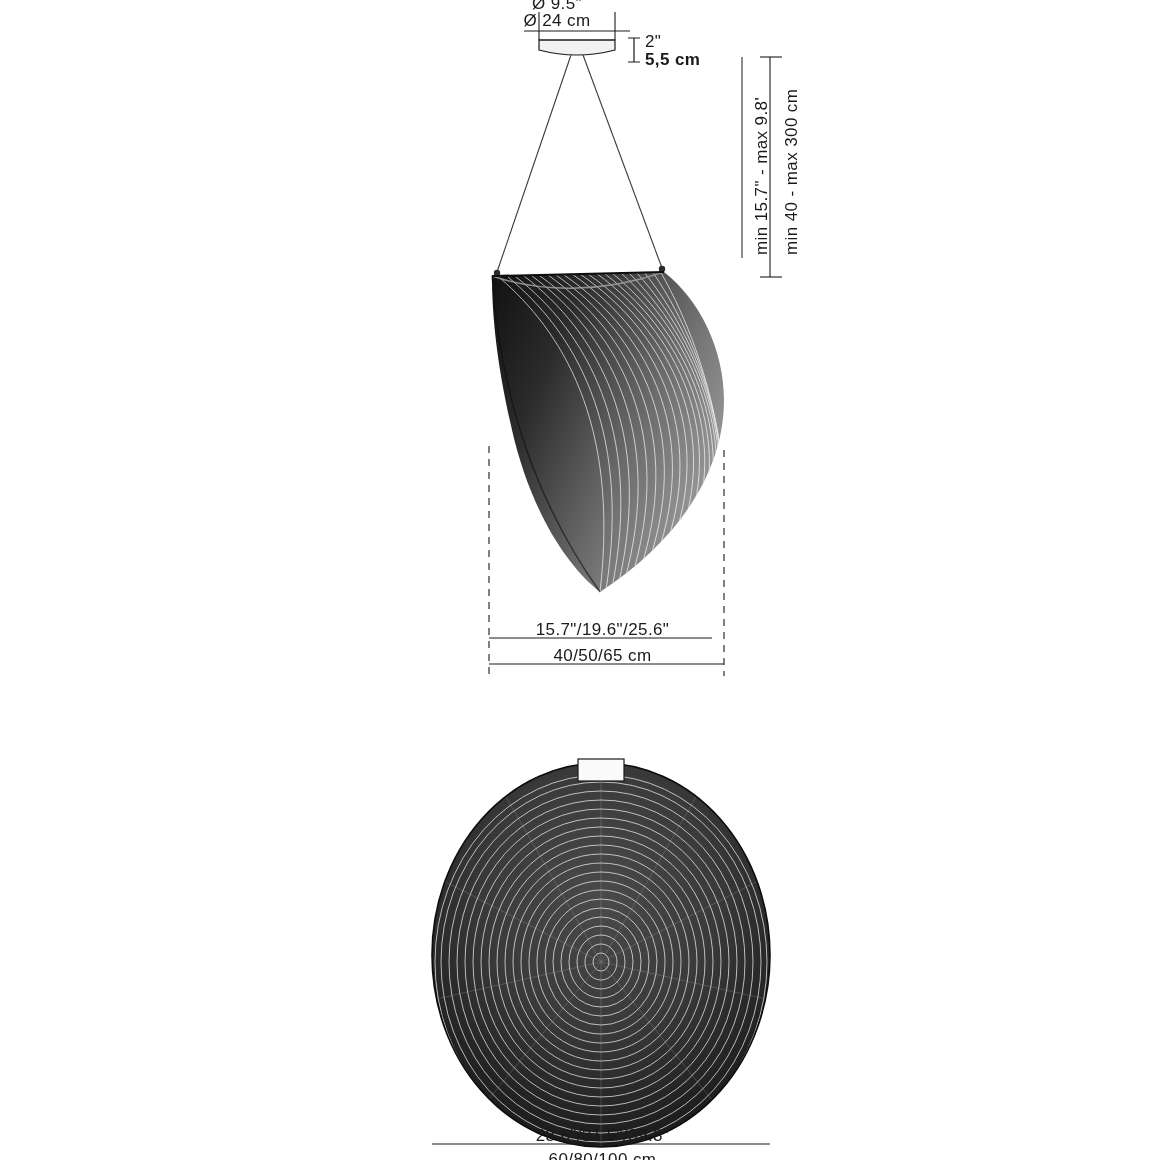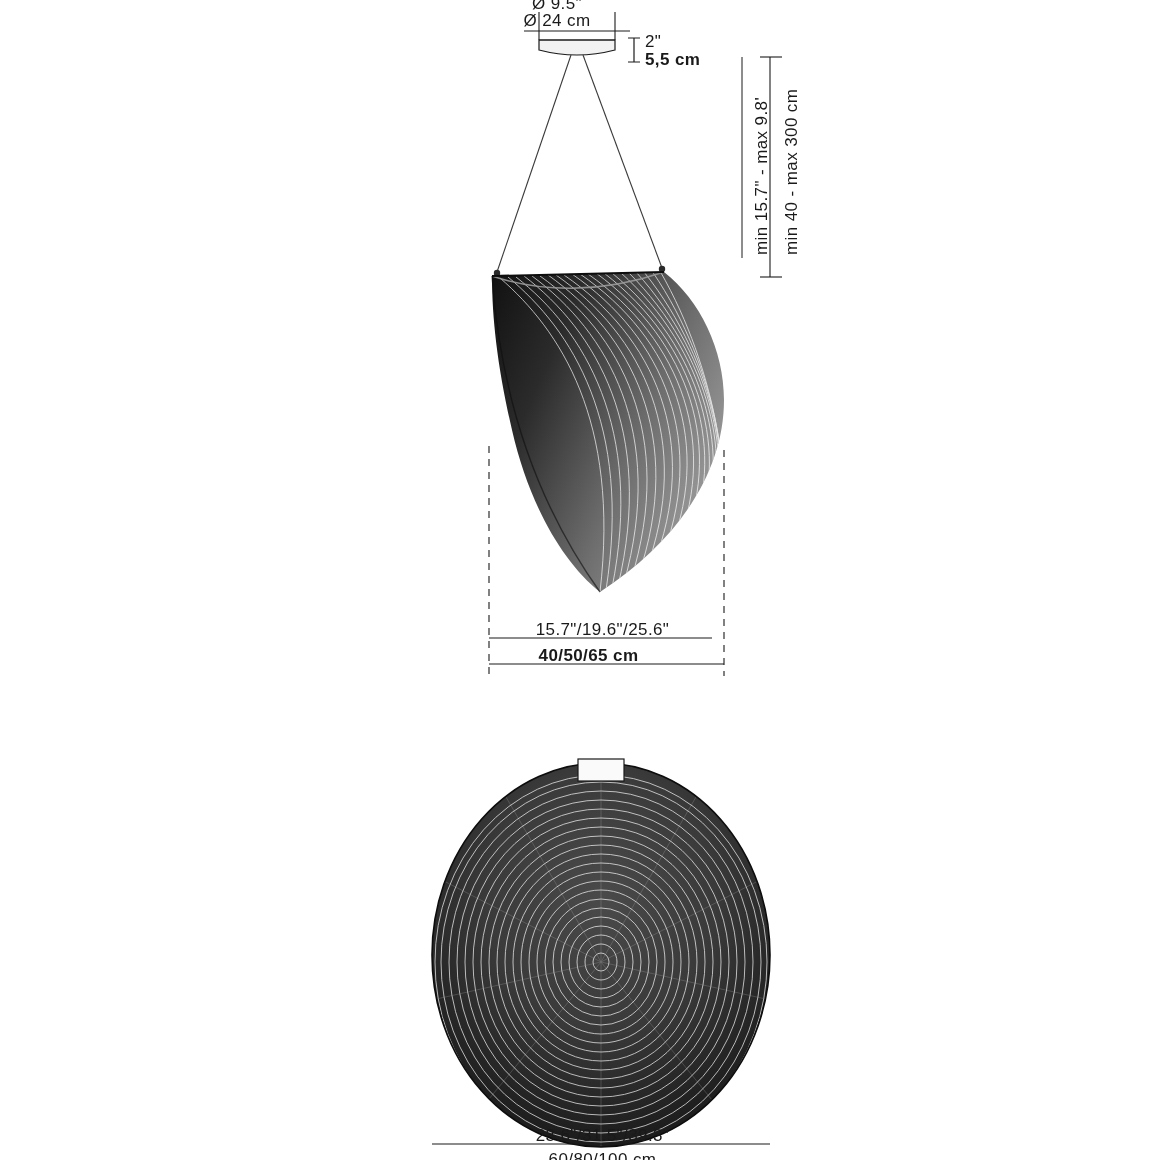--- a/index.html
+++ b/index.html
@@ -198,19 +198,19 @@
   <div class="dim-label" style="left:645px; top:32px;">2"</div>
 
   <div class="dim-label" style="left:645px; top:50px;font-weight:bold;">5,5 cm</div>
 
   <div class="vert-label" style="left:752px; top:255px;">min 15.7" - max 9.8'</div>
 
   <div class="vert-label" style="left:782px; top:255px;">min 40 - max 300 cm</div>
 
   <div class="dim-label center" style="left:470px; top:620px; width:265px;">15.7"/19.6"/25.6"</div>
 
-  <div class="dim-label center" style="left:456px; top:646px; width:265px;font-weight:bold;">40/50/65 cm</div>
+  <div class="dim-label center" style="left:470px; top:646px; width:265px;">40/50/65 cm</div>
 
   <div class="dim-label center" style="left:470px; top:1126px; width:265px;">23.6"/31.5"/39.3"</div>
 
   <div class="dim-label center" style="left:470px; top:1150px; width:265px;">60/80/100 cm</div>
 
 </div>
 
 </body></html>

